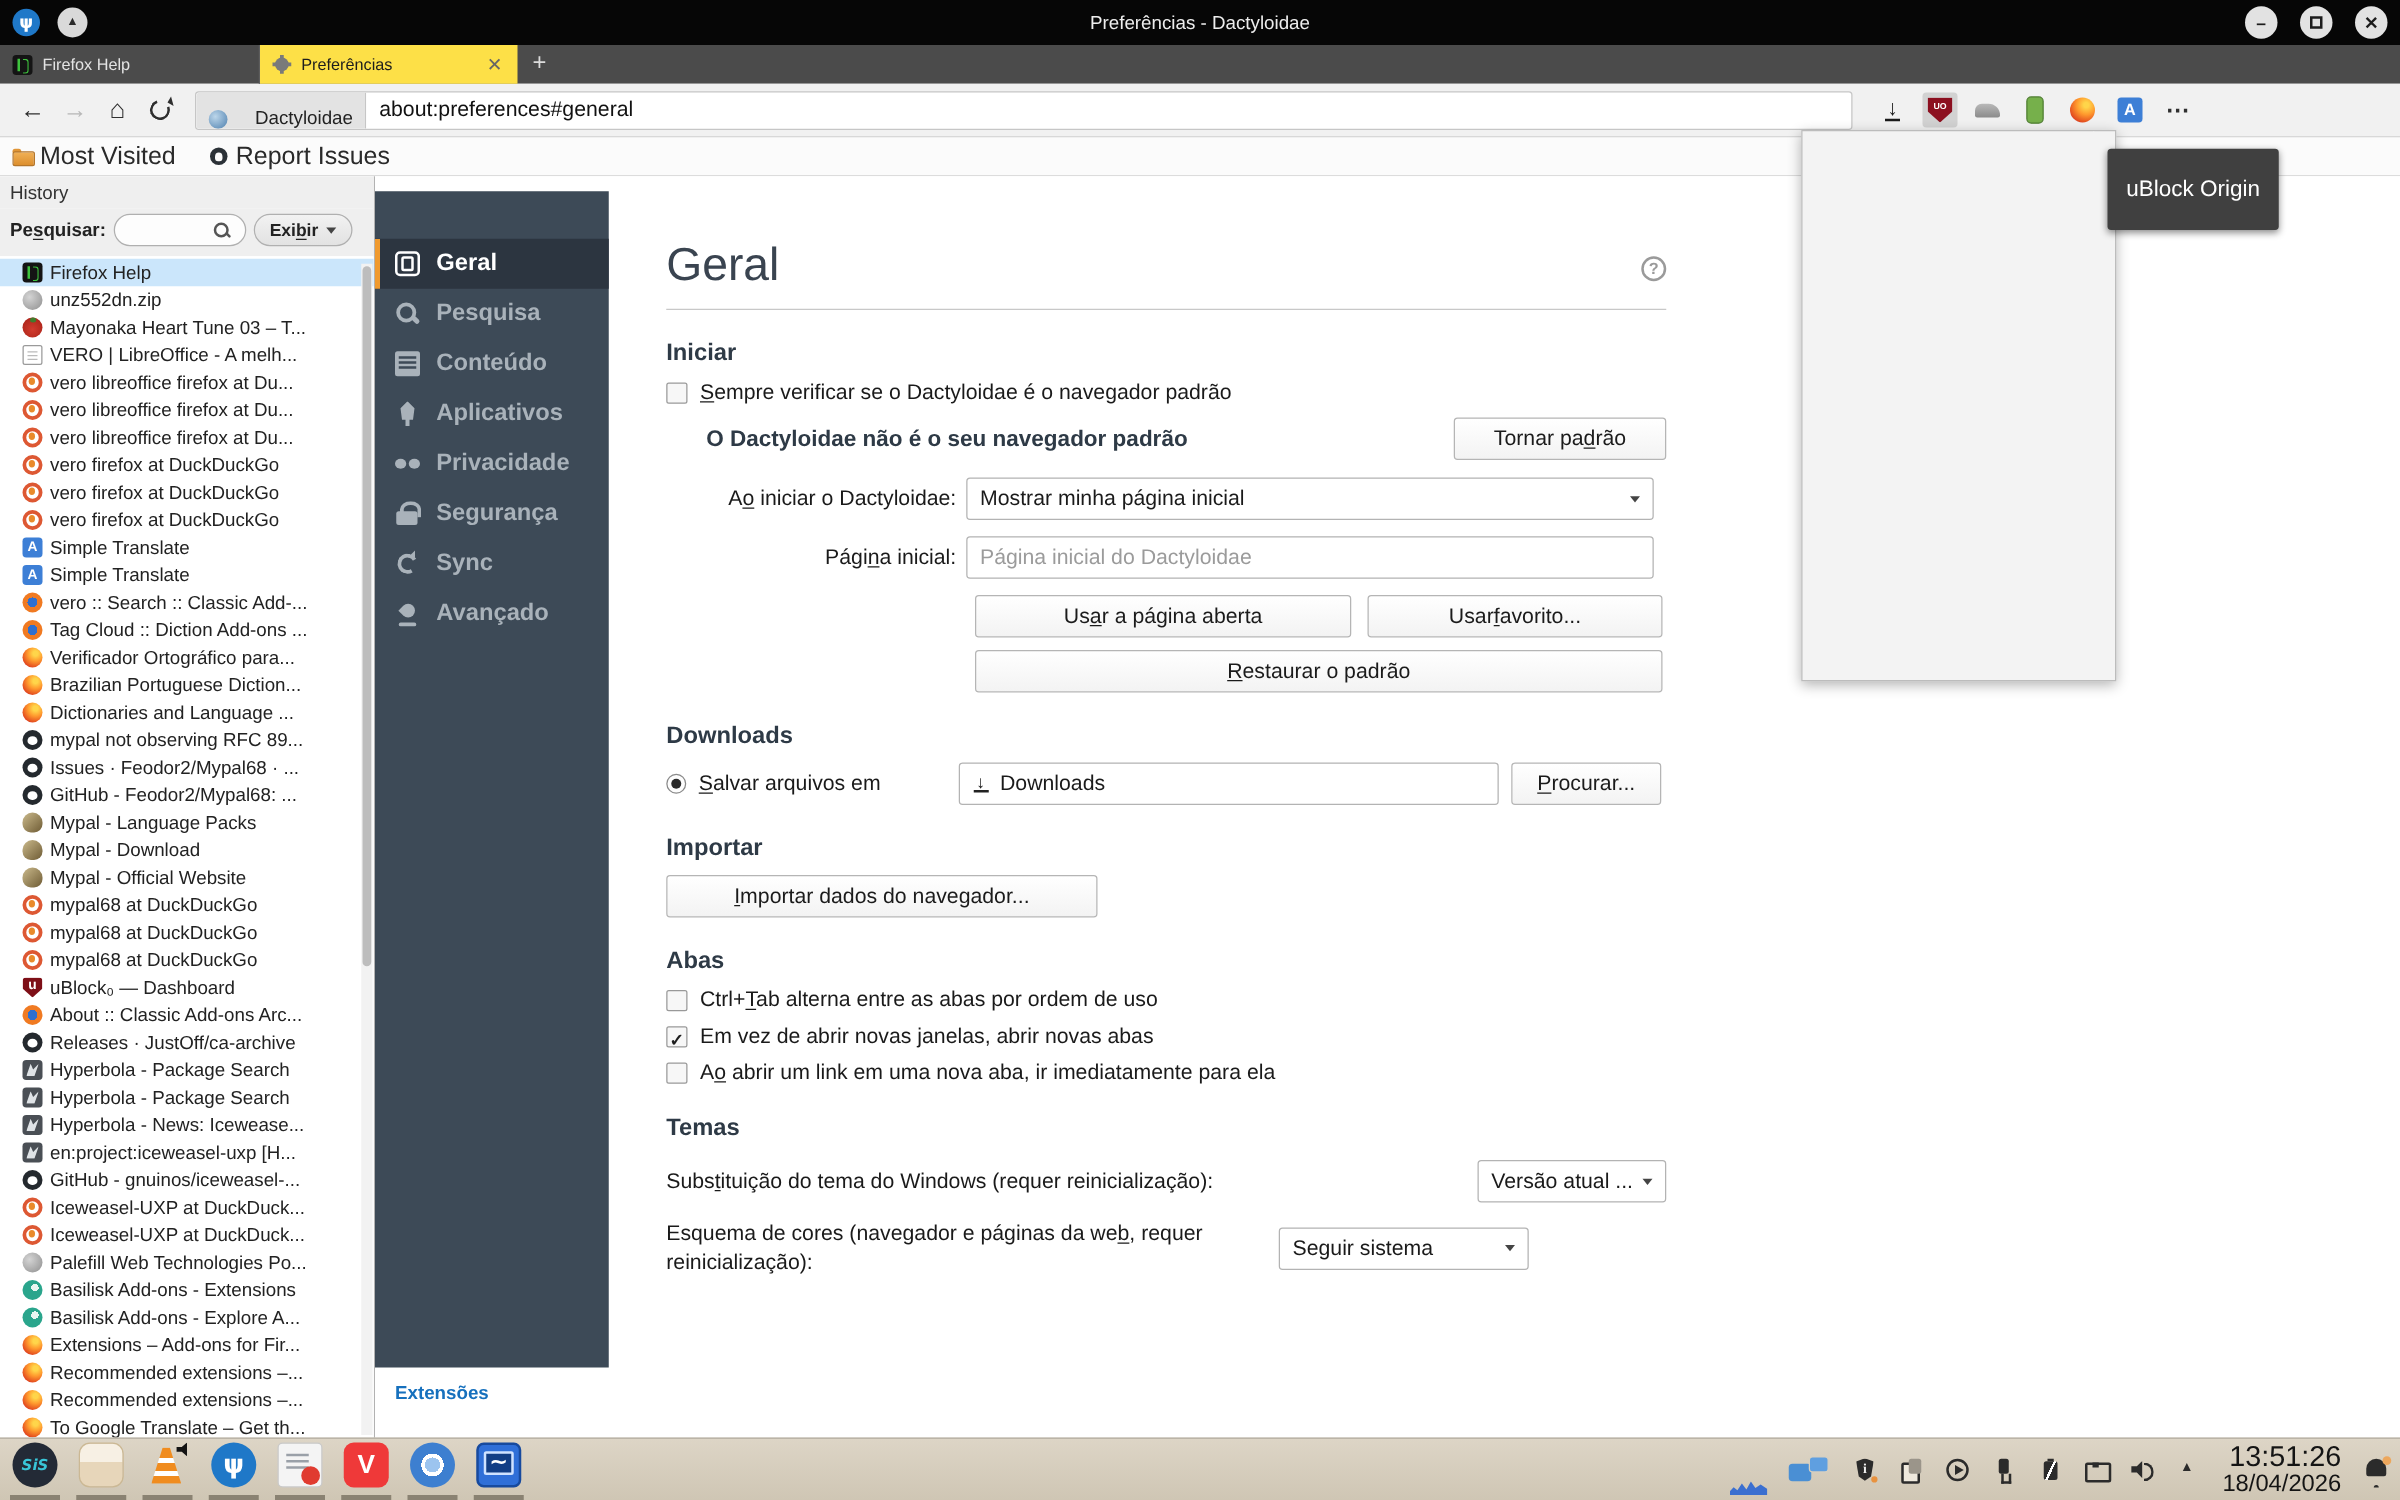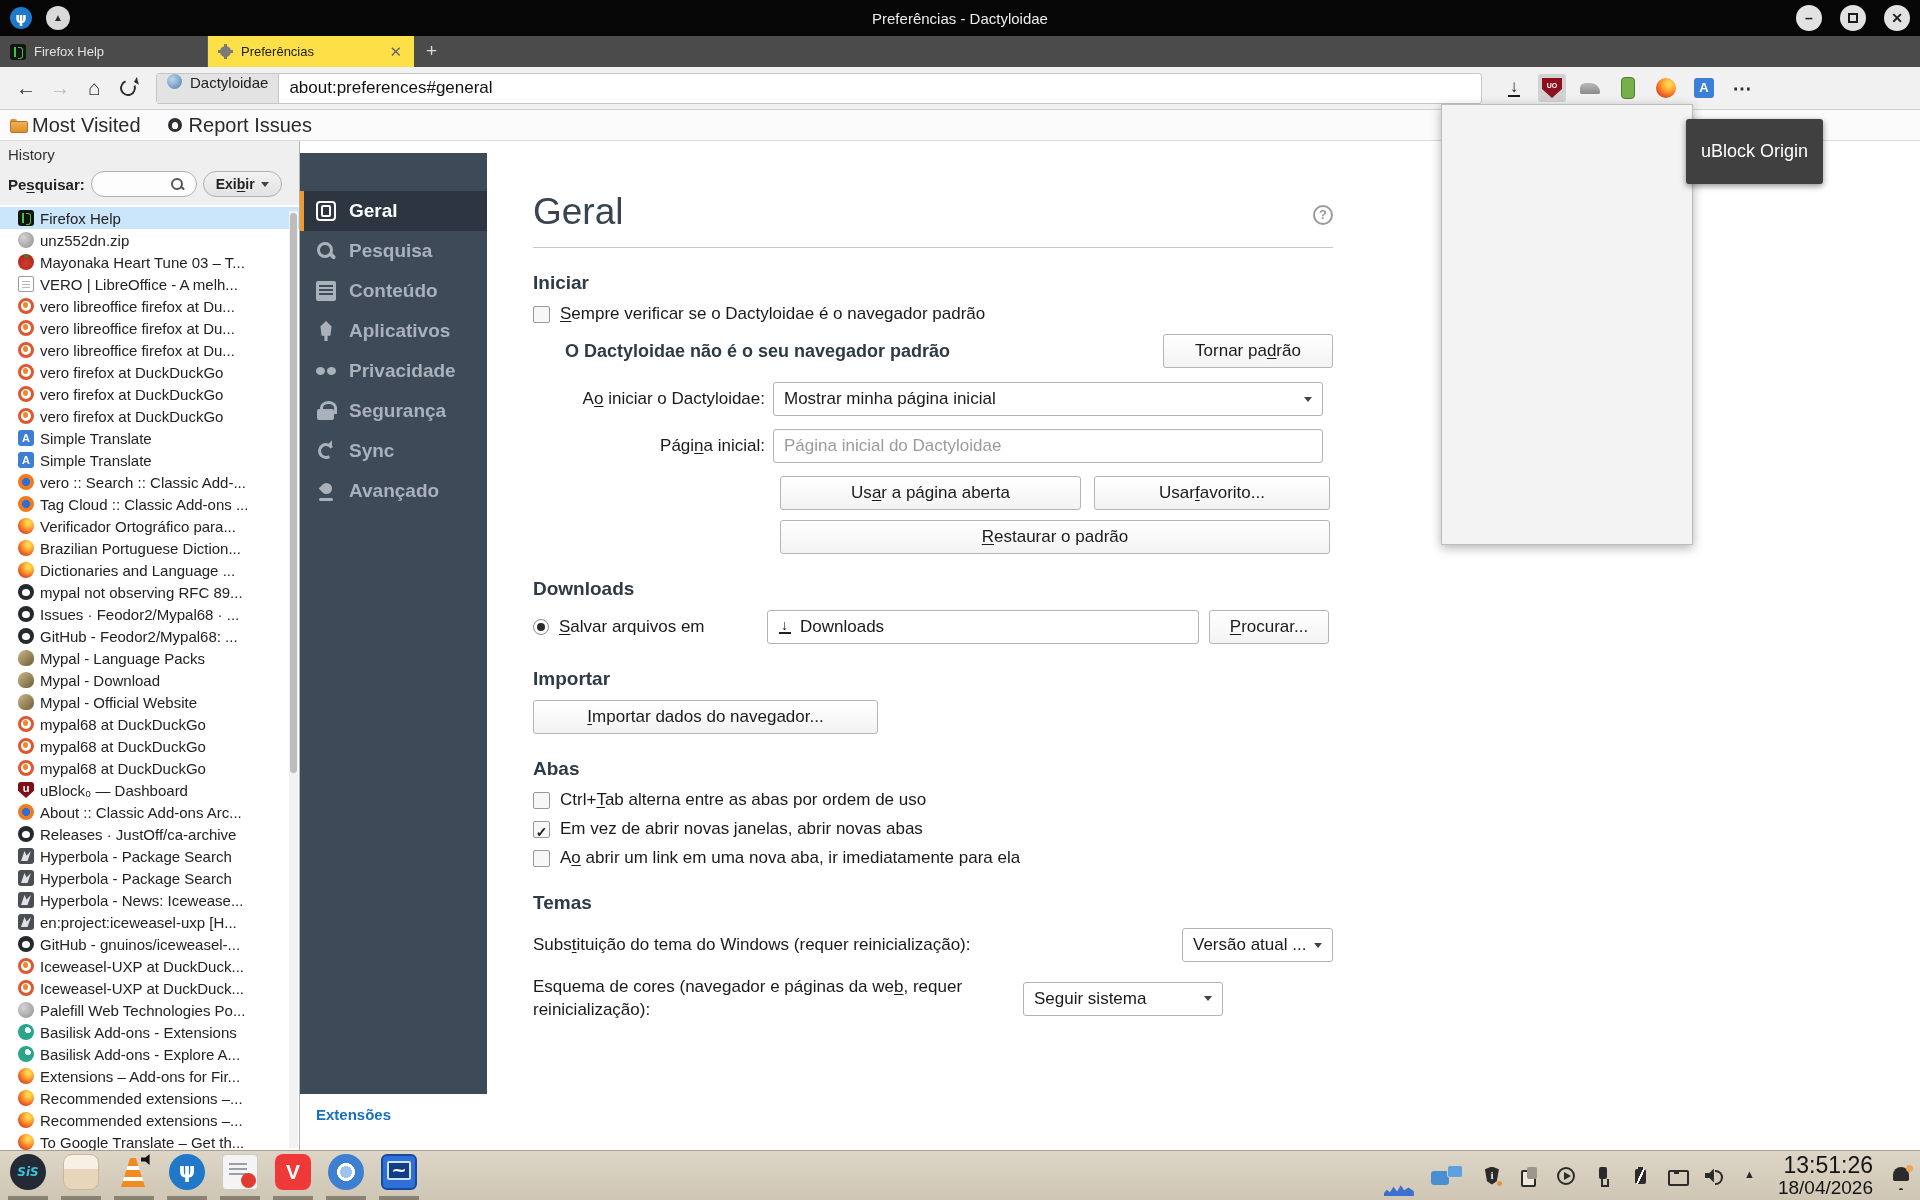--- a/index.html
+++ b/index.html
@@ -30,21 +30,21 @@
   
   .navbar{height:43px;background:#f1f1f1;border-bottom:1px solid #cfcfcf;display:flex;align-items:center;padding:0 12px;gap:6px}
   .tbi{width:28px;height:28px;position:relative;display:flex;align-items:center;justify-content:center;border-radius:3px}
   .tbi.selected{background:#d2d2d2}
   .tbi-back::before{content:"←";font-size:20px;color:#2f2f2f}
   .tbi-forward::before{content:"→";font-size:20px;color:#b8b8b8}
   .tbi-home::before{content:"⌂";font-size:21px;color:#2f2f2f}
   .tbi-reload::before{content:"";position:absolute;inset:6px;border:2px solid #2f2f2f;border-radius:50%;border-top-color:transparent;transform:rotate(25deg)}
   .tbi-reload::after{content:"";position:absolute;right:4px;top:4px;border:4px solid transparent;border-right-color:#2f2f2f;transform:rotate(-15deg)}
   .urlbar{flex:1;height:31px;background:#fff;border:1px solid #c6c6c6;border-radius:3px;display:flex;align-items:stretch;margin:0 8px;overflow:hidden;max-width:1326px}
-  .urlchip{display:flex;align-items:flex-start;gap:8px;background:#e3e3e3;border-right:1px solid #c6c6c6;padding:0 10px;font-size:15px;color:#222;border-radius:3px 0 0 3px}
+  .urlchip{display:flex;align-items:flex-end;gap:22px;background:#e3e3e3;border-right:1px solid #c6c6c6;padding:0 10px;font-size:15px;color:#222;border-radius:3px 0 0 3px}
   .chip-globe{width:15px;height:15px;border-radius:50%;background:radial-gradient(circle at 35% 35%,#bcd6ea,#4d7fae)}
   .urlinput{flex:1;border:none;outline:none;font-size:17px;color:#111;padding:0 10px;background:transparent}
   .navright{display:flex;align-items:center;gap:10px;padding-left:4px}
   .tbi-download::before{content:"↓";font-weight:bold;font-size:17px;color:#1a1a1a;margin-bottom:3px}
   .tbi-download::after{content:"";position:absolute;bottom:5px;left:8px;width:12px;height:2px;background:#1a1a1a}
   .tbi-ublock::before{content:"UO";position:absolute;inset:4px;background:#8c1020;clip-path:polygon(0 0,100% 0,100% 55%,50% 100%,0 55%);color:#fff;font:bold 7px/16px "Liberation Sans",sans-serif;text-align:center}
   .tbi-useragent::before{content:"";position:absolute;left:4px;top:9px;width:20px;height:11px;background:linear-gradient(#b9b9b9,#8b8b8b);border-radius:6px 10px 2px 2px}
   .tbi-userscript::before{content:"";position:absolute;inset:3px 7px;background:#76b04b;border:1px solid #4e7d31;border-radius:4px}
   .tbi-firefox::before{content:"";position:absolute;inset:4px;border-radius:50%;background:radial-gradient(circle at 65% 30%,#ffd54a 0 2px,#ff9a2e 40%,#e2491f 75%,#7d2ea0 100%)}
   .tbi-translate::before{content:"A";position:absolute;inset:4px;background:#3d7fd6;border-radius:3px;color:#fff;font:bold 13px/20px "Liberation Sans",sans-serif;text-align:center}
@@ -352,21 +352,21 @@
           <div class="hrow">
             <span class="fav fav-translate"></span>
             <span class="hlabel">Simple Translate</span>
           </div>
           <div class="hrow">
             <span class="fav fav-caa"></span>
             <span class="hlabel">vero :: Search :: Classic Add-...</span>
           </div>
           <div class="hrow">
             <span class="fav fav-caa"></span>
-            <span class="hlabel">Tag Cloud :: Classic Add-ons ...</span>
+            <span class="hlabel">Tag Cloud :: Diction Add-ons ...</span>
           </div>
           <div class="hrow">
             <span class="fav fav-firefox"></span>
             <span class="hlabel">Verificador Ortográfico para...</span>
           </div>
           <div class="hrow">
             <span class="fav fav-firefox"></span>
             <span class="hlabel">Brazilian Portuguese Diction...</span>
           </div>
           <div class="hrow">

